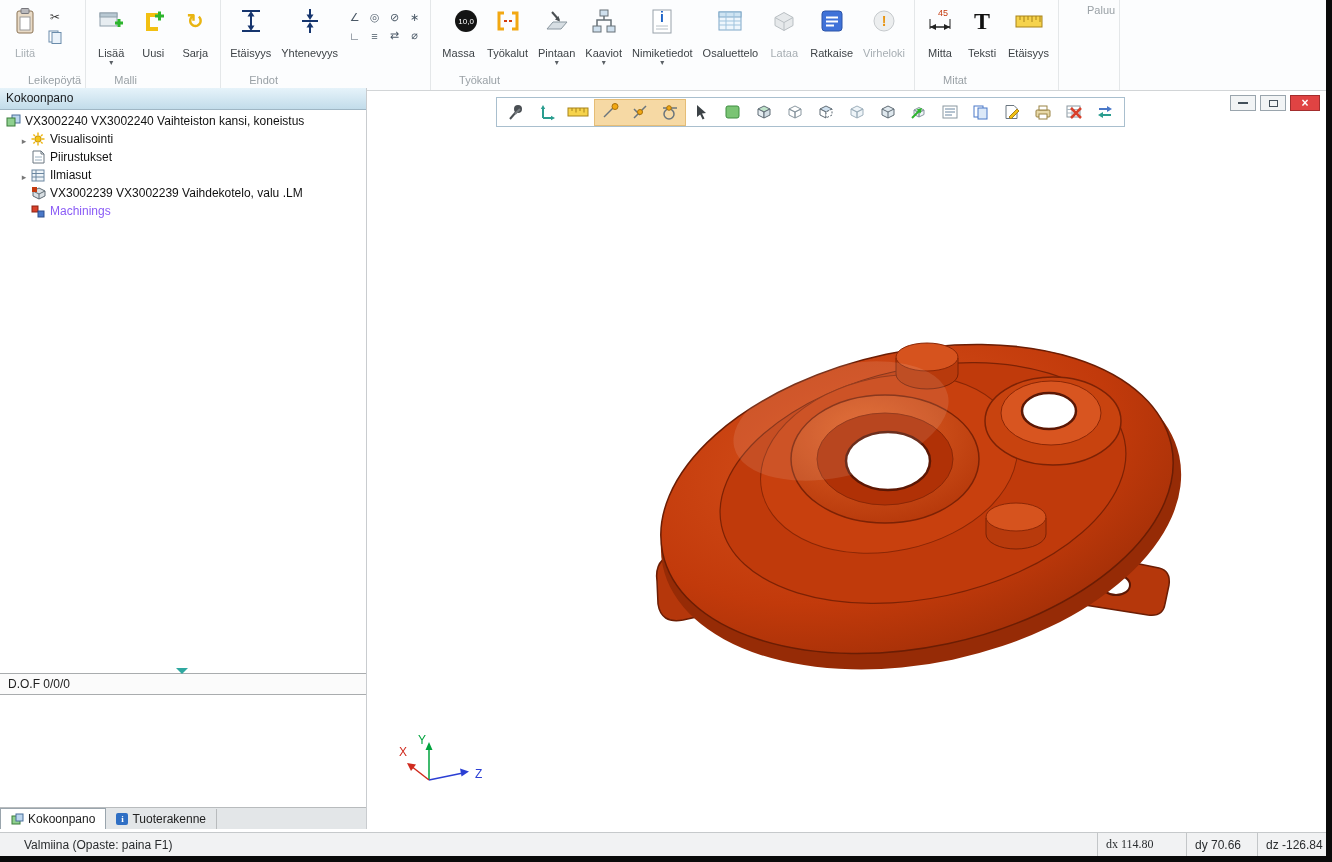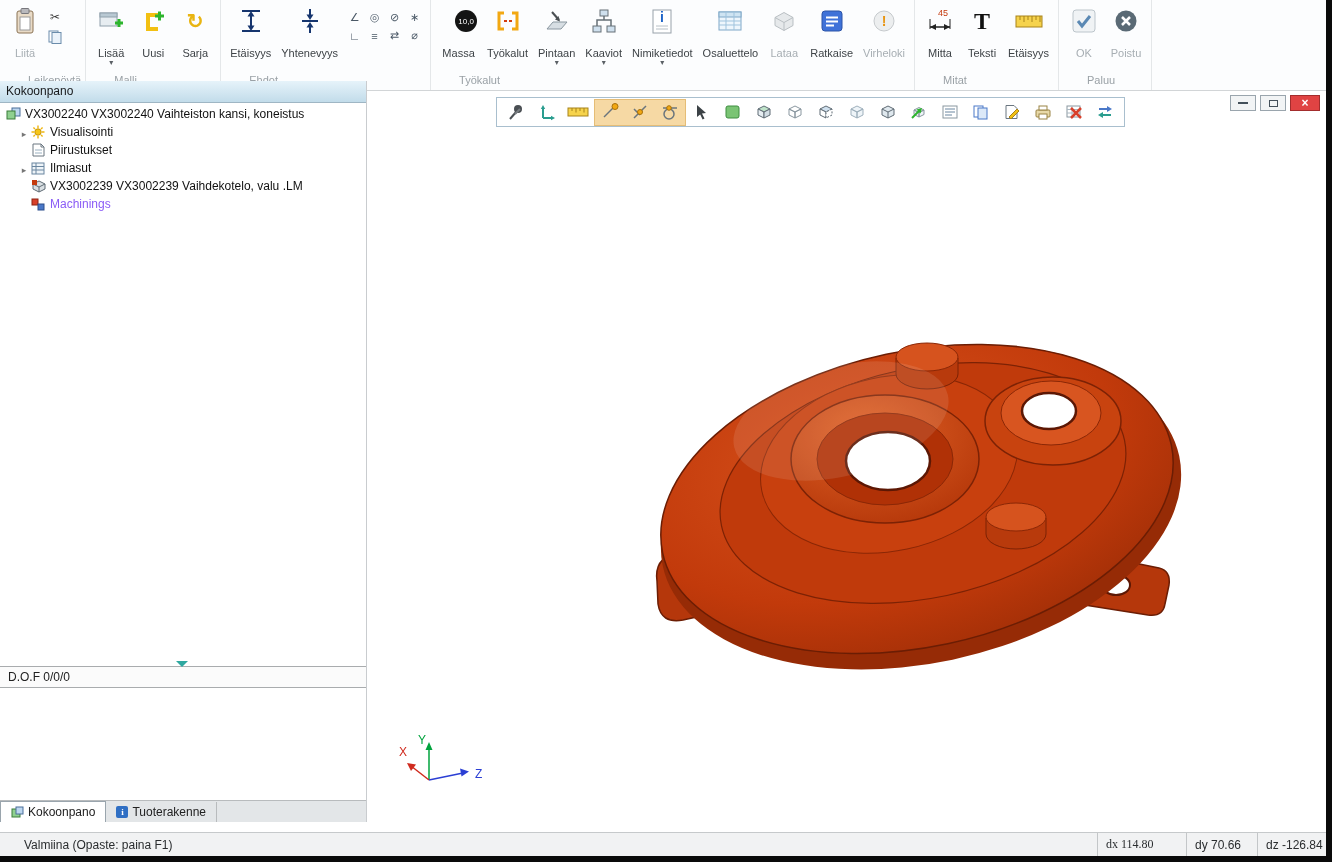--- a/index.html
+++ b/index.html
@@ -19,21 +19,21 @@
   .rb .caret { font-size:8px; color:#5a6065; line-height:7px; }
   .rminicol { display:flex; flex-direction:column; gap:3px; margin:6px 4px 0 0; }
   .rmini { width:18px; height:17px; display:flex; align-items:center; justify-content:center; font-size:12px; color:#333; }
   .cgrid { display:grid; grid-template-columns:repeat(4,19px); grid-auto-rows:17px; gap:1px; margin:7px 2px 0 2px; }
   .ccell { display:flex; align-items:center; justify-content:center; font-size:11px; color:#4a5866; }
   .badge-circle { width:22px; height:22px; border-radius:50%; background:#141414; color:#fff; font-size:8px; display:flex; align-items:center; justify-content:center;margin-left:15px; }
   .glyph-series { font-size:20px; font-weight:bold; color:#e9b512; }
   .glyph-T { font-family:"Liberation Serif", serif; font-size:24px; font-weight:bold; color:#111; line-height:24px; }
 
   
-  .leftpanel { position:absolute; left:0; top:81px; width:367px; height:741px; background:#fff; border-right:1px solid #c9cccf; }
+  .leftpanel { position:absolute; left:0; top:88px; width:367px; height:741px; background:#fff; border-right:1px solid #c9cccf; }
   .panel-header { height:22px; background:linear-gradient(#e6f3fa,#c2dcea); border-bottom:1px solid #9fb6c4; font-size:12px; color:#17191b; padding:3px 0 0 6px; }
   .tree { position:absolute; left:0; top:22px; width:100%; height:563px; overflow:hidden; }
   .trow { height:18px; display:flex; align-items:flex-end; font-size:12px; color:#111; white-space:nowrap; }
   .trow .exp { width:12px; font-size:9px; color:#777; text-align:center; }
   .trow .ticon { width:16px; height:14px; display:flex; align-items:center; justify-content:center; margin-right:4px; }
   .trow.link span.tlabel { color:#8b5cf6; }
   .ind0 { padding-left:5px; } .ind1 { padding-left:18px; }
   .dofbar { position:absolute; left:0; top:585px; width:100%; height:22px; background:#fbfbfb; border-top:1px solid #a9acae; border-bottom:1px solid #a9acae; font-size:12px; color:#222; padding:3px 0 12px 8px; }
   .splitgrip { position:absolute; left:176px; top:-6px; width:0; height:0; border-left:6px solid transparent; border-right:6px solid transparent; border-top:6px solid #2fa8a0; }
   .panel-empty { position:absolute; left:0; top:607px; width:100%; height:112px; background:#fff; }
@@ -280,40 +280,20 @@
                 <path d="M6 6 v4 M10 6 v6 M14 6 v4 M18 6 v6 M22 6 v4 M26 6 v6" stroke="#a8831a"></path>
               </svg>
           </span>
           <span class="rlabel">Etäisyys</span>
         </div>
       </div>
       <div class="rgroup-label">Mitat</div>
     </div>
 
     <div class="rgroup">
-      <div class="rgroup-body">
-        <div class="rb">
-          <span class="ric">
-            <svg width="24" height="24">
-                <rect x="1" y="1" width="22" height="22" rx="3" fill="#f0f3f5" stroke="#bcc5cb"></rect>
-                <path d="M6 12 l4 5 8 -10" fill="none" stroke="#5b89b4" stroke-width="3"></path>
-              </svg>
-          </span>
-          <span class="rlabel dim">OK</span>
-        </div>
-        <div class="rb">
-          <span class="ric">
-            <svg width="24" height="24">
-                <circle cx="12" cy="12" r="10.5" fill="#5a6a75"></circle>
-                <path d="M8 8 l8 8 M16 8 l-8 8" stroke="#fff" stroke-width="2.5"></path>
-              </svg>
-          </span>
-          <span class="rlabel dim">Poistu</span>
-        </div>
-      </div>
       <div class="rgroup-label">Paluu</div>
     </div>
   </div>
 
   <div class="leftpanel">
     <div class="panel-header">Kokoonpano</div>
 
     <div class="tree">
       <div class="trow ind0">
         <span class="ticon">

